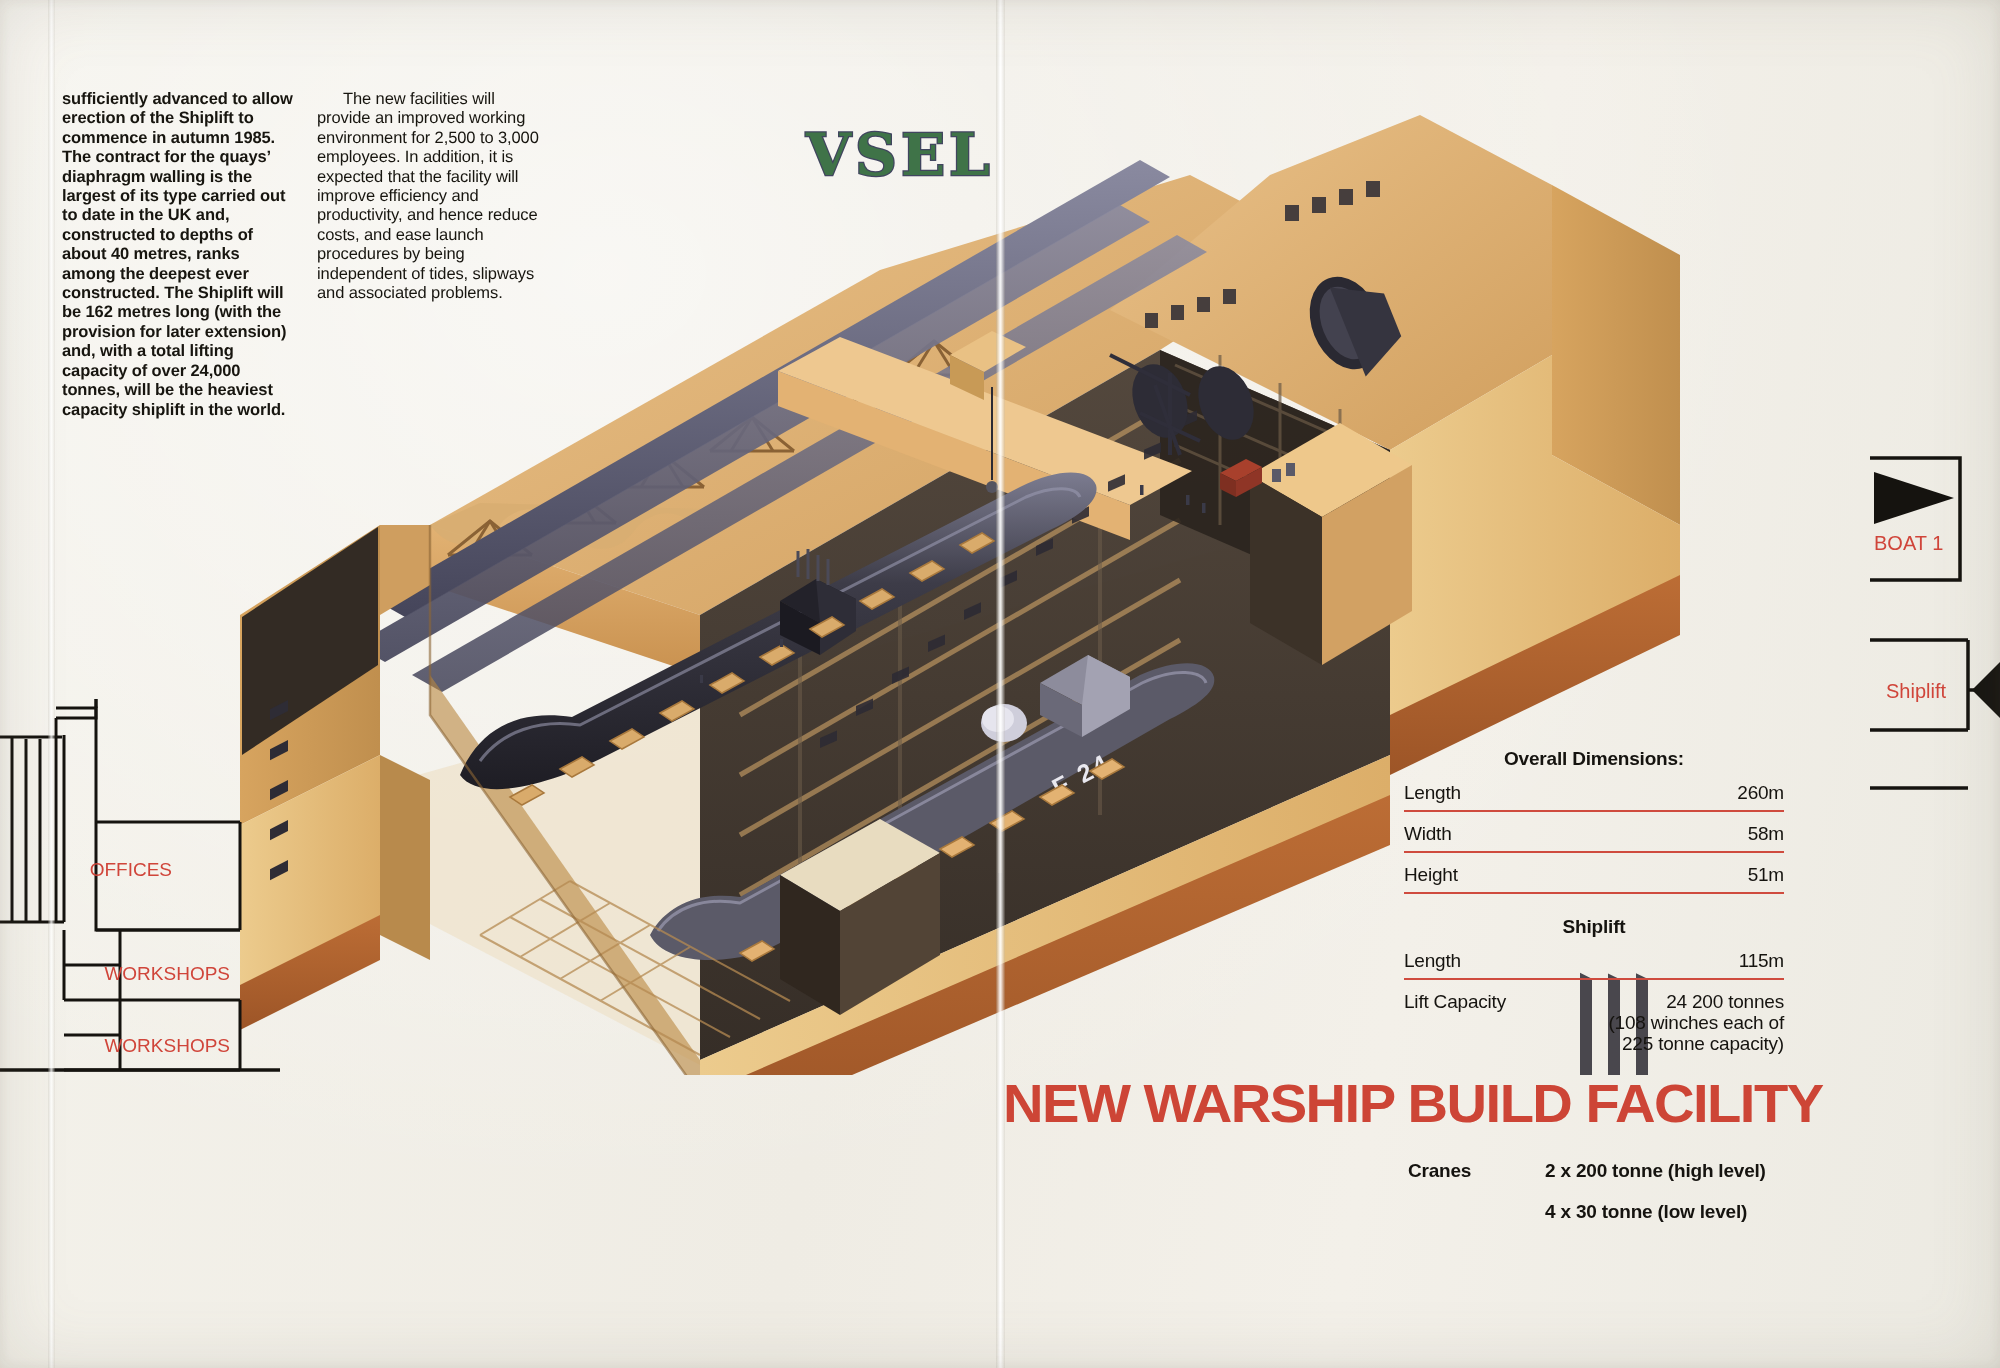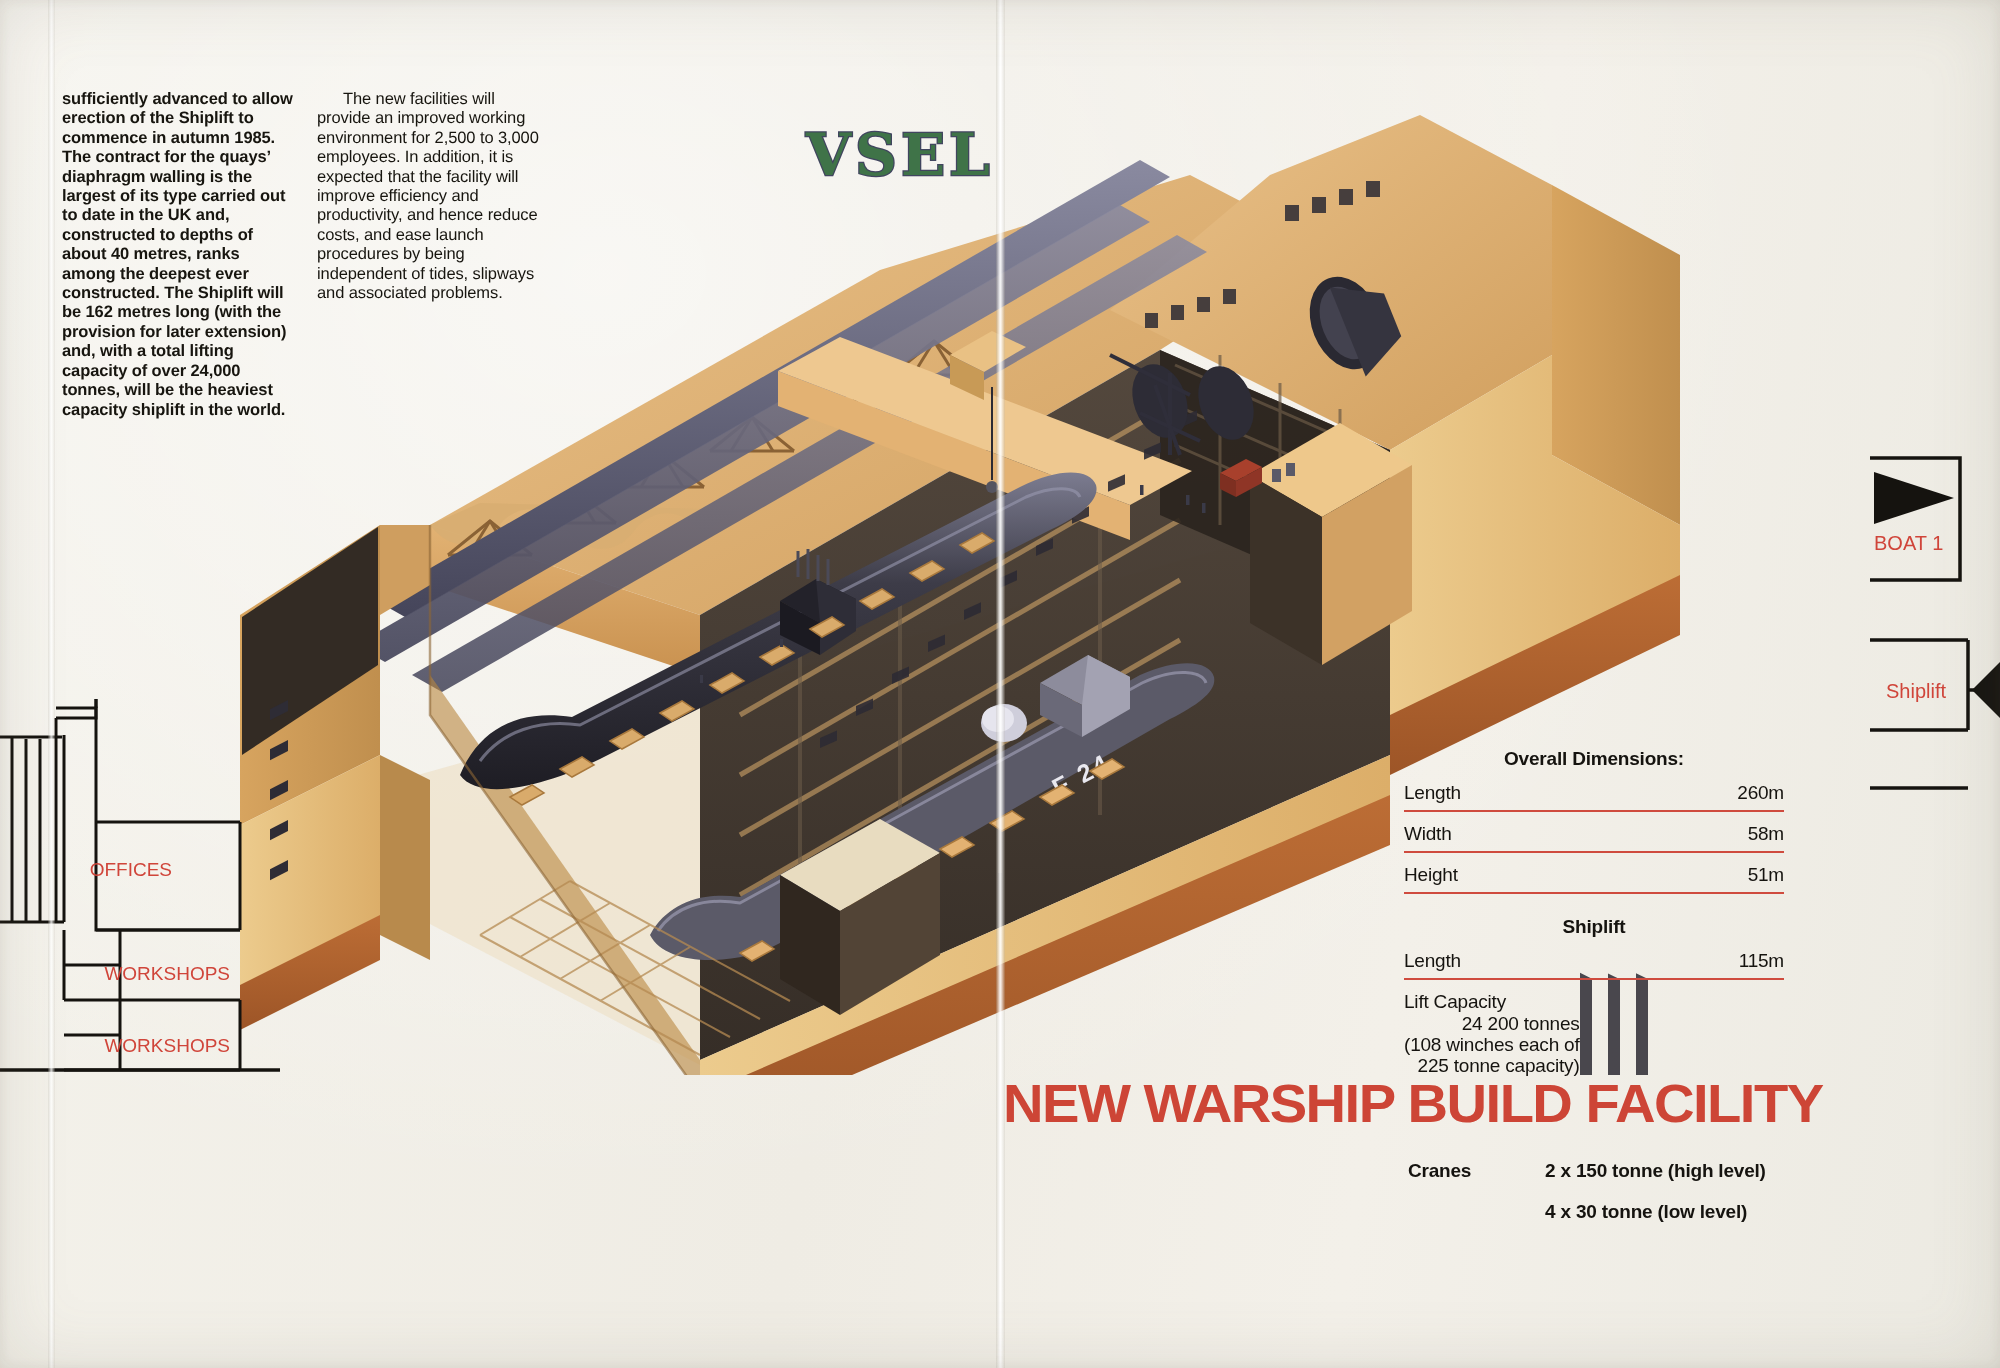--- a/index.html
+++ b/index.html
@@ -70,21 +70,21 @@
   }
   .specs .caption.mid{margin-top:22px;margin-bottom:12px;}
   .specs .row{
     position:relative;
     display:flex;justify-content:space-between;align-items:flex-start;
     font-weight:normal;font-size:19px;letter-spacing:-.2px;
     padding-bottom:6px;margin-bottom:11px;
     border-bottom:2.4px solid #cf4b3e;
   }
   .specs .row .val{text-align:right;line-height:21px;}
-  .specs .row.cap{align-items:flex-start;border-bottom:none;padding-bottom:0;margin-bottom:13px;flex-direction:column;}
+  .specs .row.cap{align-items:flex-start;border-bottom:none;padding-bottom:0;margin-bottom:13px;}
   .specs .capline{
     width:176px;height:0;border-bottom:2.4px solid #cf4b3e;margin-top:4px;
   }
 
   
   .bigtitle{
     position:absolute;left:1003px;top:1072px;
     font-size:54px;font-weight:bold;
     letter-spacing:-1.5px;
     color:#cd4536;
@@ -472,21 +472,21 @@
         <span>(108 winches each of</span><br>
         <span>225 tonne capacity)</span>
       </span>
     </div>
   </div>
 
   <div class="bigtitle">NEW WARSHIP BUILD FACILITY</div>
 
   <div class="cranes">
     <span class="lbl">Cranes</span>
-    <span class="l1">2 x 150 tonne (high level)</span>
+    <span class="l1">2 x 200 tonne (high level)</span>
     <span class="l2">4 x 30 tonne (low level)</span>
   </div>
 
   <div class="schem">
     <svg width="300" height="470" viewBox="0 0 300 470" xmlns="http://www.w3.org/2000/svg">
       <g stroke="#15130f" stroke-width="3" fill="none">
 
         <path d="M56 28 L56 232"></path>
         <path d="M56 28 L96 28 L96 9"></path>
         <path d="M0 47 L62 47"></path>

